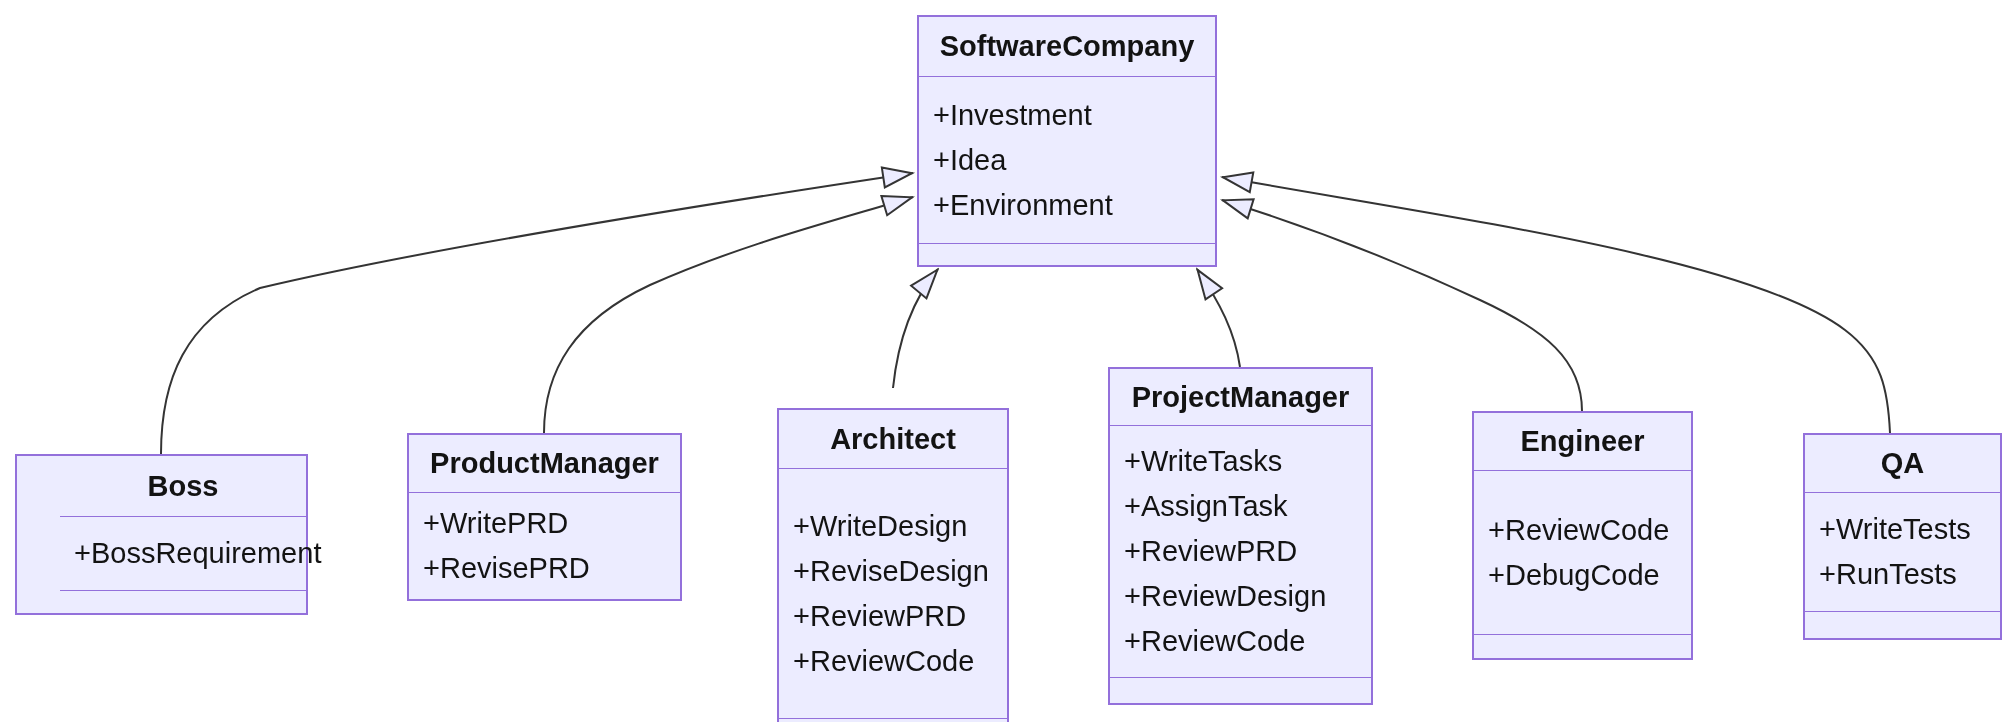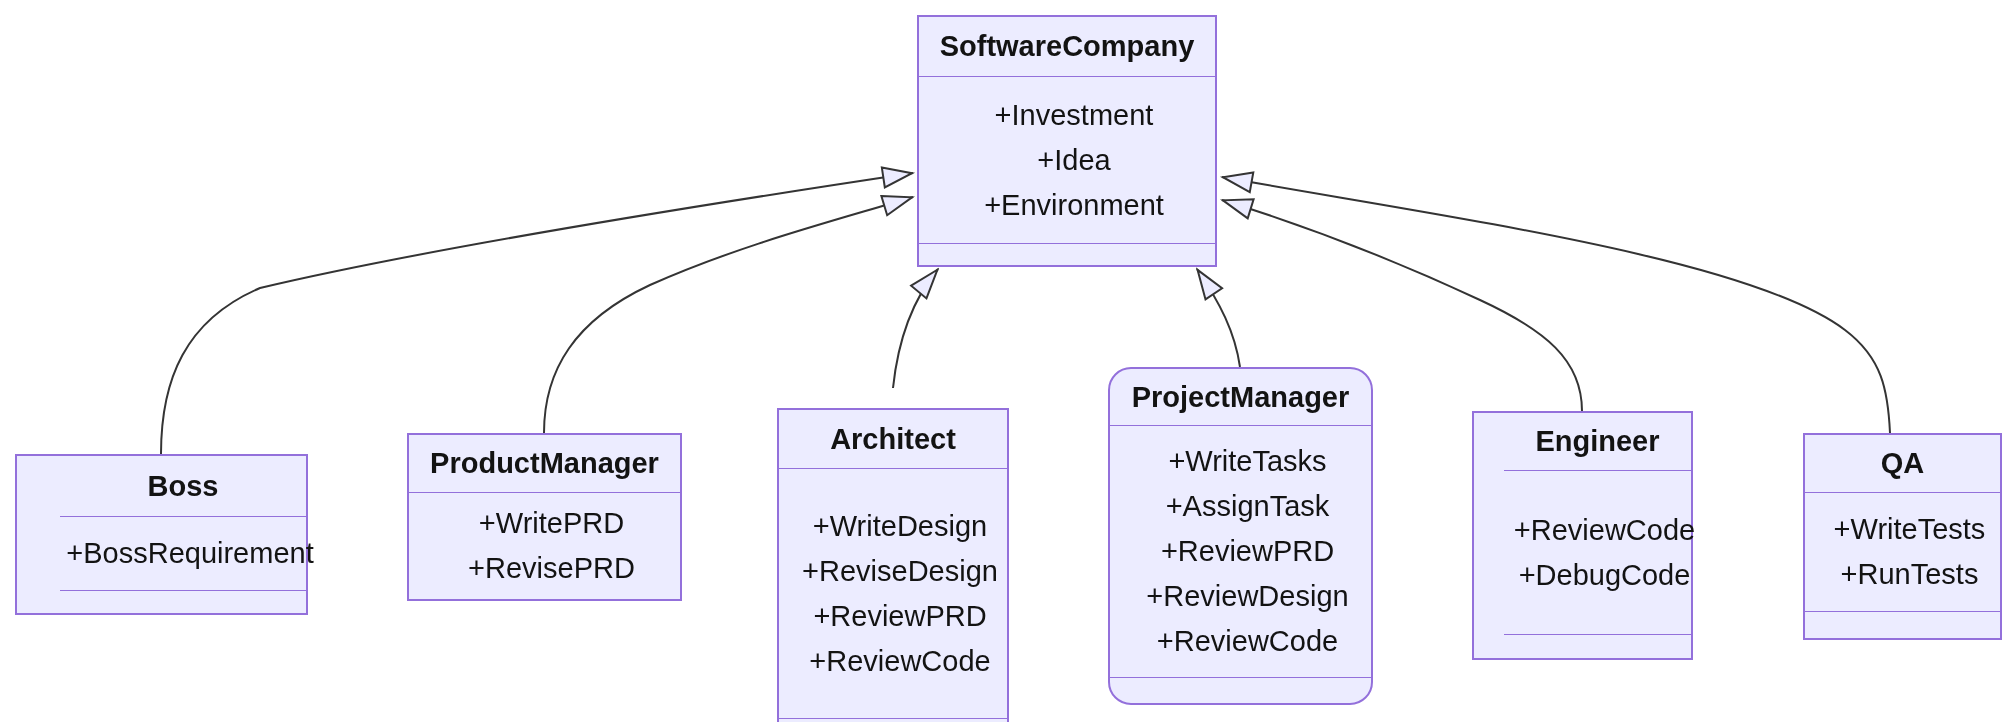--- a/index.html
+++ b/index.html
@@ -42,21 +42,20 @@
     font-size: 29px;
     border-bottom: 1px solid #9370DB;
   }
   .uml-members {
     flex: 1 1 auto;
     display: flex;
     flex-direction: column;
     justify-content: center;
     padding-left: 14px;
     font-size: 29px;
-    align-items: center;
   }
   .uml-member {
     line-height: 45px;
     white-space: nowrap;
   }
   .uml-methods {
     flex: 0 0 auto;
     border-top: 1px solid #9370DB;
   }
 
@@ -70,25 +69,25 @@
   #cls-boss .uml-methods { height: 22px; }
 
   #cls-productmanager { left: 407px; top: 433px; width: 275px; height: 168px; }
   #cls-productmanager .uml-title   { height: 57px; }
   #cls-productmanager .uml-methods { height: 24px; }
 
   #cls-architect { left: 777px; top: 408px; width: 232px; height: 335px; }
   #cls-architect .uml-title   { height: 58px; }
   #cls-architect .uml-methods { height: 22px; }
 
-  #cls-projectmanager { left: 1108px; top: 367px; width: 265px; height: 338px; border-radius: 23px; }
+  #cls-projectmanager { left: 1108px; top: 367px; width: 265px; height: 338px; }
   #cls-projectmanager .uml-title   { height: 56px; }
   #cls-projectmanager .uml-methods { height: 25px; }
 
-  #cls-engineer { left: 1472px; top: 411px; width: 221px; height: 249px; padding-left: 30px; }
+  #cls-engineer { left: 1472px; top: 411px; width: 221px; height: 249px; }
   #cls-engineer .uml-title   { height: 57px; }
   #cls-engineer .uml-methods { height: 23px; }
 
   #cls-qa { left: 1791px; top: 433px; width: 199px; height: 207px; margin-left: 12px; }
   #cls-qa .uml-title   { height: 57px; }
   #cls-qa .uml-methods { height: 26px; }
 </style>
 </head>
 <body>
 

